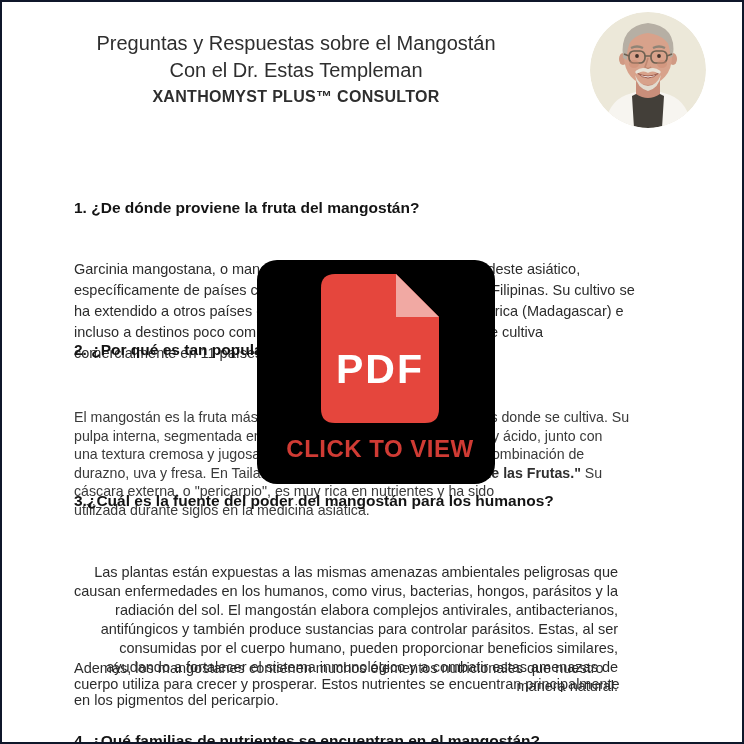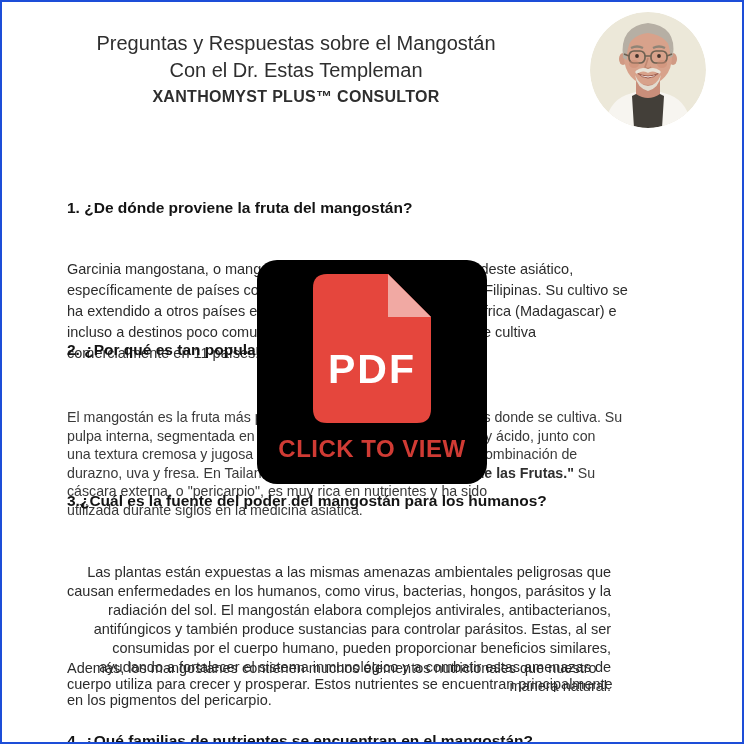--- a/index.html
+++ b/index.html
@@ -1,35 +1,35 @@
 <!DOCTYPE html>
 <html><head>
 <meta charset="utf-8">
 <style>
   html,body { margin:0; padding:0; background:#ffffff; }
   .page {
     position:relative; width:744px; height:744px; box-sizing:border-box;
-    background:#ffffff; border:2px solid #1d4ed8; overflow:hidden;
+    background:#ffffff; border:2px solid #0f172a; overflow:hidden;
     font-family:"Liberation Sans", sans-serif; color:#2c2c2c;
   }
 
   
   .title-block { position:absolute; left:66px; top:28px; width:456px; text-align:center; }
   .title-line  { font-size:20px; line-height:27px; color:#2e2e2e; }
   .subtitle    { font-size:16px; font-weight:bold; letter-spacing:0.3px; line-height:13px; color:#2e2e2e; }
   .subtitle.first { margin-top:6px; }
 
   .avatar {
     position:absolute; left:588px; top:10px; width:116px; height:116px;
     border-radius:50%; overflow:hidden;
   }
   .avatar svg { display:block; width:116px; height:116px; }
 
   
-  .qa { position:absolute; left:65px; white-space:pre; }
+  .qa { position:absolute; left:72px; white-space:pre; }
   .qa h3 { margin:0; font-size:15.5px; font-weight:bold; color:#141414; line-height:18px; }
   .qa .body { font-size:14.5px; line-height:21px; color:#2c2c2c; }
 
   #q1 { top:161px; }
   #q1 .body { margin-top:6px; }
 
   #q2 { top:303px; }
   #q2 .body { margin-top:13px; font-size:14.2px; line-height:18.6px; color:#3a3a3a; }
   #q2 .body strong { font-weight:bold; color:#2f2f2f; }
 
@@ -38,21 +38,21 @@
 
   #q3b { top:622px; }
   #q3b .body { line-height:16px; }
 
   #q4 { top:694px; }
 
   
   .pdf-overlay {
     position:absolute; left:255px; top:258px; width:230px; height:224px;
     background:#000000; border-radius:20px;
-    display:flex; flex-direction:column; align-items:center; cursor:pointer;
+    display:flex; flex-direction:column; align-items:center; cursor:pointer;padding-left:8px;
   }
   .pdf-icon { margin-top:14px; width:118px; height:149px; }
   .pdf-cta {
     margin-top:12px; font-size:24px; font-weight:bold; letter-spacing:0.5px;
     color:#d03b34; font-family:"Liberation Sans", sans-serif;
   }
 </style>
 </head>
 <body>
 

